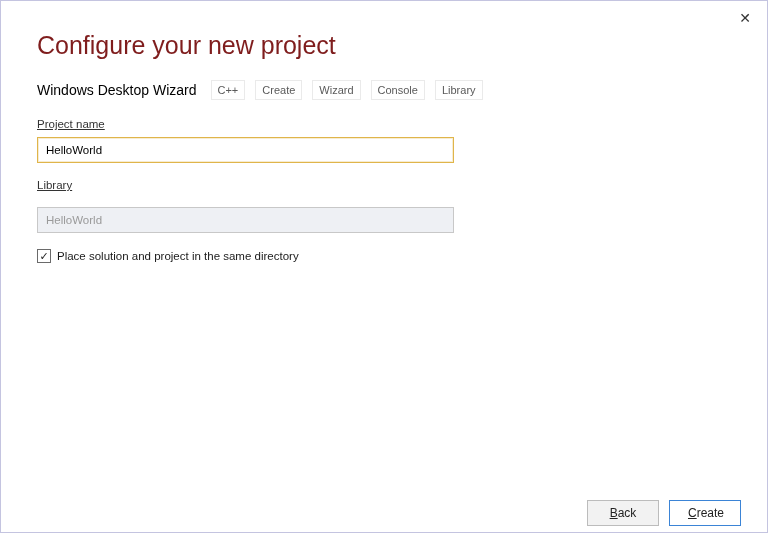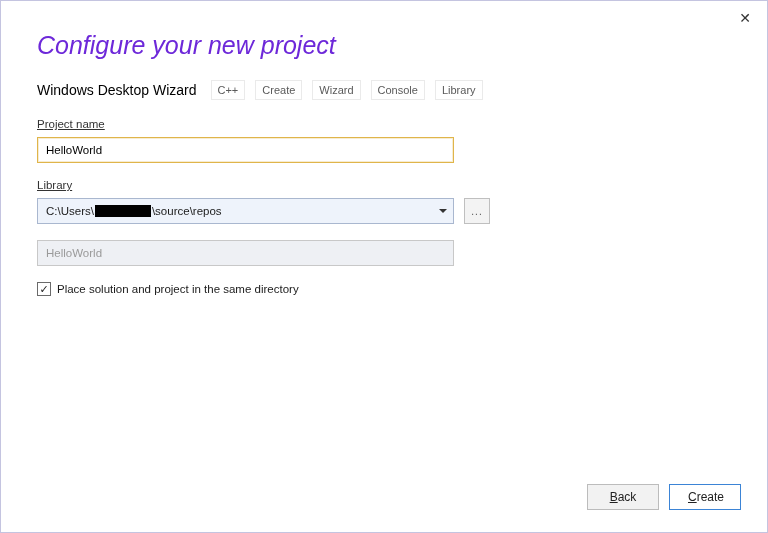--- a/index.html
+++ b/index.html
@@ -26,22 +26,21 @@
     line-height: 14px;
     text-align: center;
   }
   .content {
     padding: 30px 36px 0 36px;
   }
   h1.title {
     font-size: 25px;
     font-weight: 400;
     margin: 0 0 20px 0;
-    color: #6d28d9;
-    font-style: italic;
+    color: #7f1d1d;
   }
   .subhead-row {
     display: flex;
     align-items: center;
     gap: 10px;
     margin-bottom: 18px;
   }
   .subhead {
     font-size: 14px;
     font-weight: 400;
@@ -160,21 +159,21 @@
     display: inline-flex;
     align-items: center;
     justify-content: center;
     font-size: 11px;
     line-height: 11px;
     color: #222;
     cursor: pointer;
   }
   .footer {
     position: absolute;
-    bottom: 22px;
+    bottom: 6px;
     right: 26px;
     display: flex;
     gap: 10px;
   }
   .btn {
     min-width: 72px;
     height: 26px;
     padding: 0 14px;
     font-size: 12px;
     font-family: inherit;
@@ -209,31 +208,20 @@
     <span class="tag">Library</span>
   </div>
 
   <div class="field-block">
     <div class="field-label">Project name</div>
     <input type="text" class="text-input highlight" value="HelloWorld" style="">
   </div>
 
   <div class="field-block">
     <div class="field-label">Library</div>
-    <div class="row">
-      <div class="combo">
-        <span>
-          <span>C:\Users\</span><span class="redact"></span><span>\source\repos</span>
-        </span>
-        <span class="caret"></span>
-      </div>
-      <div class="browse-btn">
-        <span>...</span>
-      </div>
-    </div>
   </div>
 
   <div class="field-block">
     <div class="disabled-input">
       <span>HelloWorld</span>
     </div>
   </div>
 
   <div class="check-row">
     <span class="checkbox">✓</span>

